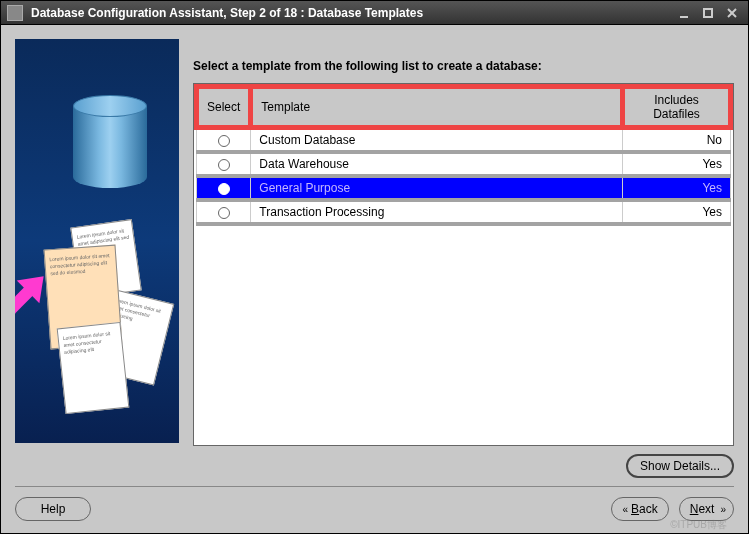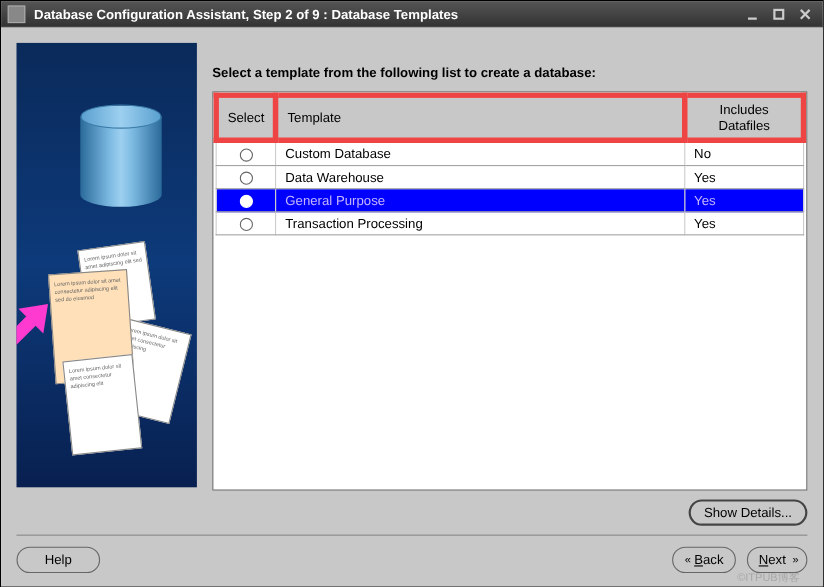--- a/index.html
+++ b/index.html
@@ -29,23 +29,23 @@
 .arrow::before { content: ""; position: absolute; width: 44px; height: 12px; background: #ff3ad0; left: -30px; top: -6px; }
 .arrow::after { content: ""; position: absolute; left: 10px; top: -16px; border-left: 22px solid #ff3ad0; border-top: 16px solid transparent; border-bottom: 16px solid transparent; }
 
 .right-pane { flex: 1; display: flex; flex-direction: column; margin-top: 20px; }
 .instruction { font-weight: bold; margin-bottom: 10px; }
 .table-wrap { flex: 1; background: #fff; border: 1px solid #666; overflow: hidden; }
 table { width: 100%; border-collapse: collapse; }
 th { background: #c8c8c8; font-weight: normal; text-align: left; padding: 4px 8px; border: 5px solid #ef4444; font-size: 12px; }
 th.col-select { width: 52px; text-align: center; }
 th.col-inc { width: 108px; text-align: center; }
-td { padding: 3px 8px; border-left: 1px solid #ccc; border-right: 1px solid #ccc; border-bottom: 1px solid #a3a3a3; }
+td { padding: 3px 8px; border-left: 1px solid #ccc; border-right: 1px solid #ccc; border-bottom: 4px solid #a3a3a3; }
 td.cell-select { text-align: center; }
-td.cell-inc { text-align: left; }
+td.cell-inc { text-align: right; }
 tr.selected td { background: #0000ff; color: #c4b5fd; }
 .radio { display: inline-block; width: 12px; height: 12px; border: 1px solid #666; border-radius: 50%; background: #fff; position: relative; vertical-align: middle; }
 tr.selected .radio { border-color: #fff; }
 .radio.checked::after { content: ""; position: absolute; width: 6px; height: 6px; border-radius: 50%; background: #000; top: 2px; left: 2px; }
 tr.selected .radio.checked::after { background: #fff; }
 
 .details-row { display: flex; justify-content: flex-end; margin-top: 8px; }
 .footer-sep { height: 1px; background: #888; margin: 8px 0 10px 0; }
 .footer { display: flex; align-items: center; gap: 10px; }
 .spacer { flex: 1; }
@@ -57,21 +57,21 @@
 
 .watermark { position: absolute; bottom: 2px; right: 22px; color: rgba(120,120,120,0.4); font-size: 10px; pointer-events: none; }
 </style>
 </head>
 <body>
 
 <div class="window">
 
   <div class="titlebar">
     <div class="app-icon"></div>
-    <div class="title">Database Configuration Assistant, Step 2 of 9 : Database Templates</div>
+    <div class="title">Database Configuration Assistant, Step 2 of 18 : Database Templates</div>
     <div class="win-btn">
         <svg width="12" height="12">
           <line x1="2" y1="10" x2="10" y2="10"></line>
         </svg>
       </div>
     <div class="win-btn">
         <svg width="12" height="12">
           <rect x="2" y="2" width="8" height="8"></rect>
         </svg>
       </div>

